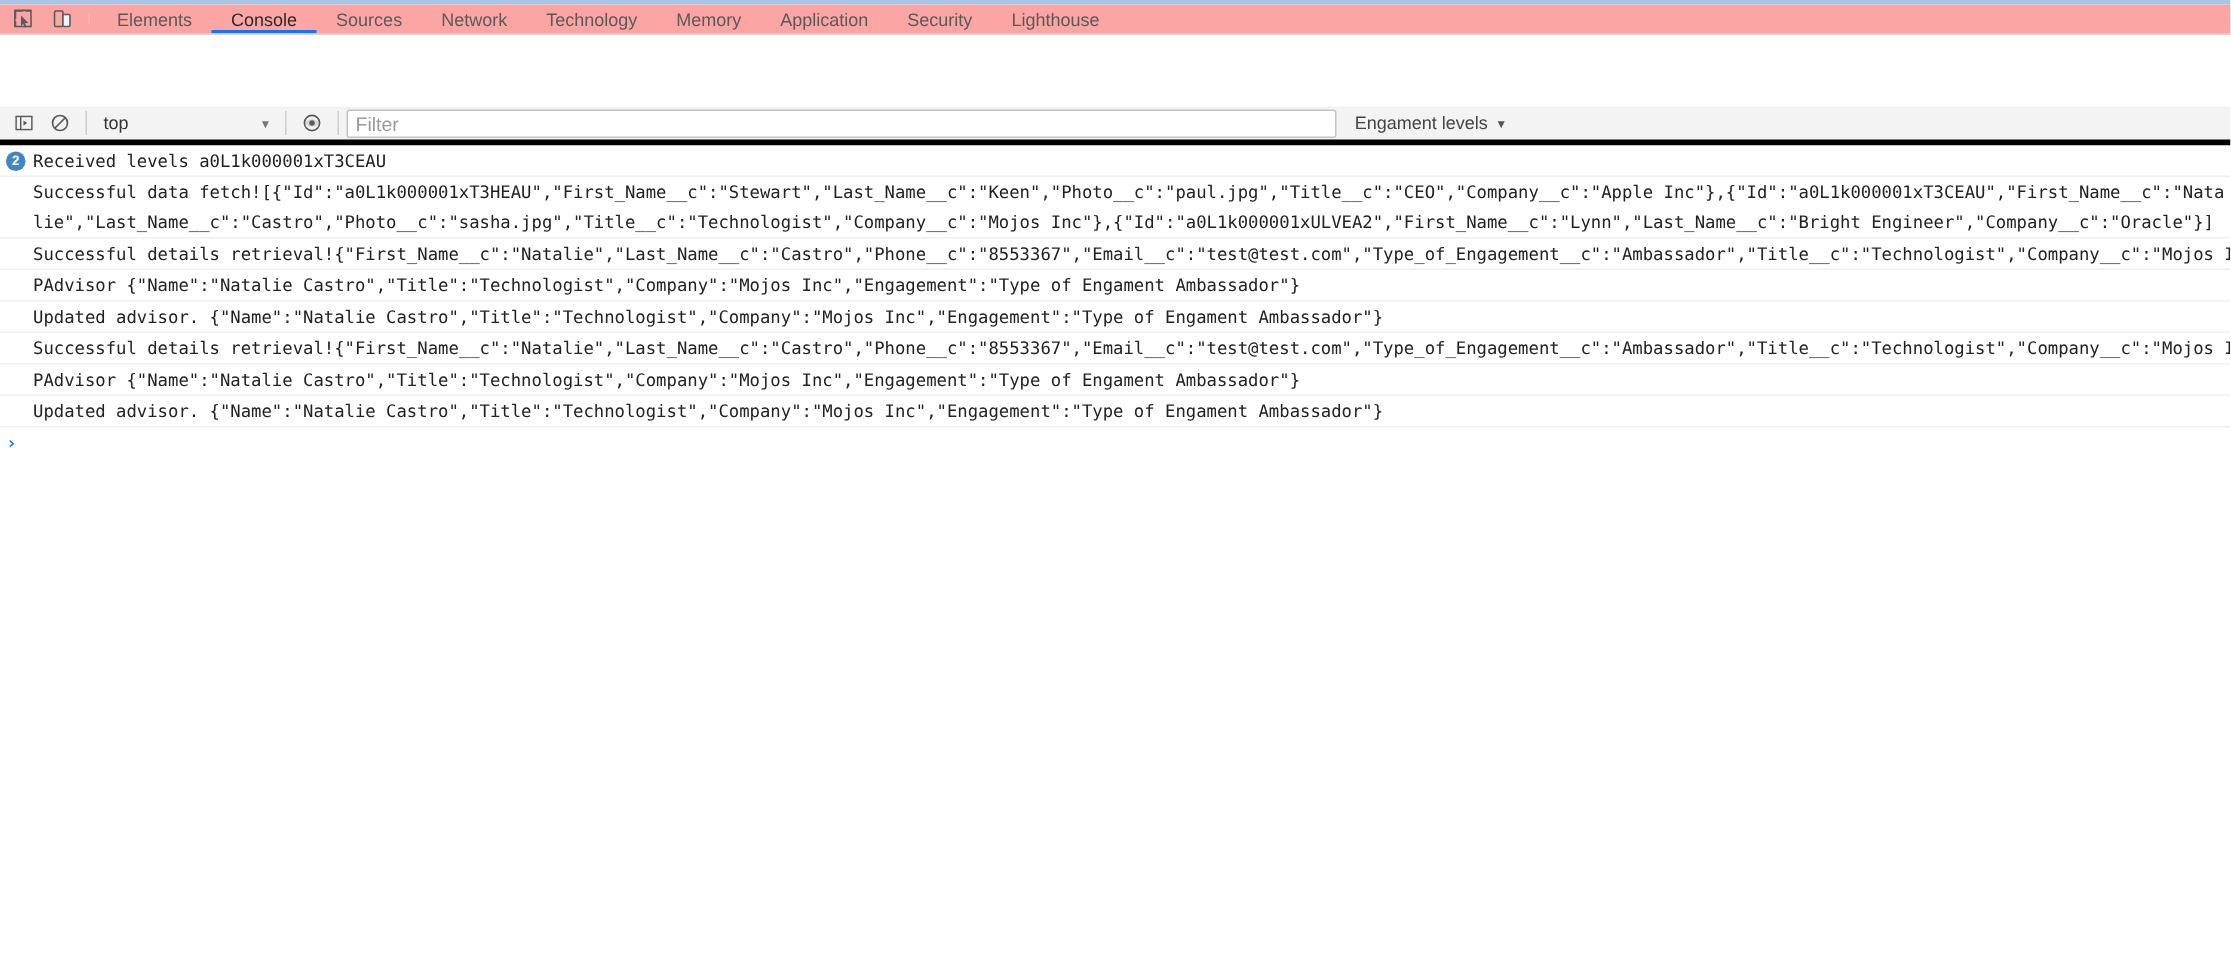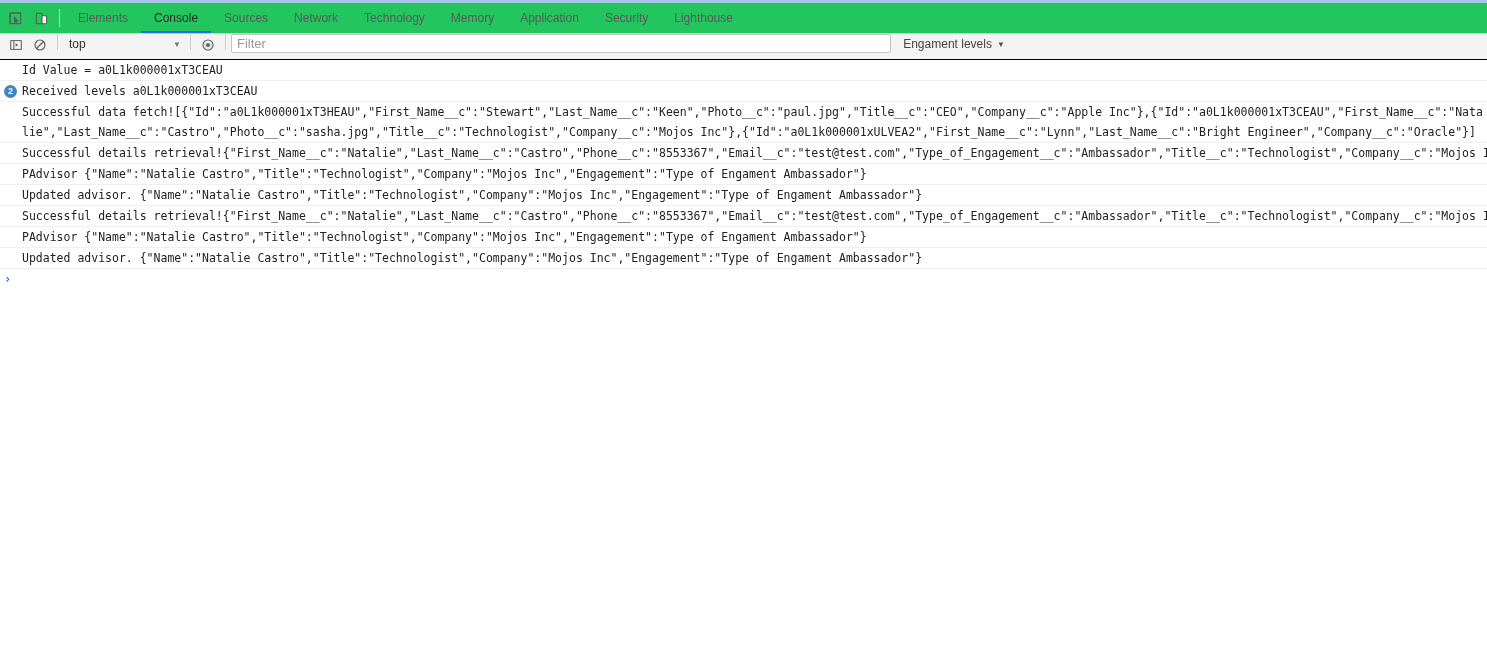--- a/index.html
+++ b/index.html
@@ -20,23 +20,23 @@
 
   
   .top-strip {
     height: 3px; width: 100%;
     background: #a9c6e8;
     flex: none;
   }
 
   
   .tabbar {
-    height: 31px; flex: none;
+    height: 20px; flex: none;
     display: flex; align-items: stretch;
-    background: #22c55e;
+    background: #fca5a5;
     border-bottom: 1px solid #cdcdcd;
     position: relative;
   }
   .tb-iconbtn {
     width: 26px; display: flex; align-items: center; justify-content: center;
     cursor: pointer;
   }
   .tb-iconbtn:first-child { margin-left: 2px; }
   .tb-sep {
     width: 1px; background: #cdcdcd;
@@ -54,24 +54,25 @@
   .tab.active { color: #2a2a2a; }
   .tab.active::after {
     content: ""; position: absolute;
     left: 0; right: 0; bottom: 0; height: 2px;
     background: #1a73e8;
   }
 
   
   .filterbar {
     height: 26px; flex: none;
-    display: flex; align-items: flex-start;
+    display: flex; align-items: center;
     background: #f3f3f3;
-    border-bottom: 1px solid #000000;
+    border-bottom: 4px solid #000000;
     padding: 0 4px;
+    margin-top: 48px;
   }
   .fb-iconbtn {
     width: 24px; height: 22px;
     display: flex; align-items: center; justify-content: center;
     cursor: pointer;
   }
   .fb-sep { width: 1px; height: 16px; background: #cdcdcd; margin: 0 5px; }
   .ctx-select {
     width: 122px; height: 20px;
     display: flex; align-items: center; justify-content: space-between;
@@ -248,21 +249,20 @@
 
     <div class="levels">
       <span>Engament levels</span>
       <span class="caret">▼</span>
     </div>
 
     <div class="fb-spacer"></div>
   </div>
 
   <div class="console" id="console-body">
-      <div class="msg"><span>Id Value = a0L1k000001xT3CEAU</span></div>
       <div class="msg"><span class="badge">2</span><span>Received levels a0L1k000001xT3CEAU</span></div>
       <div class="msg wrap"><span>Successful data fetch![{"Id":"a0L1k000001xT3HEAU","First_Name__c":"Stewart","Last_Name__c":"Keen","Photo__c":"paul.jpg","Title__c":"CEO","Company__c":"Apple Inc"},{"Id":"a0L1k000001xT3CEAU","First_Name__c":"Natalie","Last_Name__c":"Castro","Photo__c":"sasha.jpg","Title__c":"Technologist","Company__c":"Mojos Inc"},{"Id":"a0L1k000001xULVEA2","First_Name__c":"Lynn","Last_Name__c":"Bright Engineer","Company__c":"Oracle"}]</span></div>
       <div class="msg"><span>Successful details retrieval!{"First_Name__c":"Natalie","Last_Name__c":"Castro","Phone__c":"8553367","Email__c":"test@test.com","Type_of_Engagement__c":"Ambassador","Title__c":"Technologist","Company__c":"Mojos Inc","Area_of_Expertise__c":"Technology"}</span></div>
       <div class="msg"><span>PAdvisor {"Name":"Natalie Castro","Title":"Technologist","Company":"Mojos Inc","Engagement":"Type of Engament Ambassador"}</span></div>
       <div class="msg"><span>Updated advisor. {"Name":"Natalie Castro","Title":"Technologist","Company":"Mojos Inc","Engagement":"Type of Engament Ambassador"}</span></div>
       <div class="msg"><span>Successful details retrieval!{"First_Name__c":"Natalie","Last_Name__c":"Castro","Phone__c":"8553367","Email__c":"test@test.com","Type_of_Engagement__c":"Ambassador","Title__c":"Technologist","Company__c":"Mojos Inc","Area_of_Expertise__c":"Technology"}</span></div>
       <div class="msg"><span>PAdvisor {"Name":"Natalie Castro","Title":"Technologist","Company":"Mojos Inc","Engagement":"Type of Engament Ambassador"}</span></div>
       <div class="msg"><span>Updated advisor. {"Name":"Natalie Castro","Title":"Technologist","Company":"Mojos Inc","Engagement":"Type of Engament Ambassador"}</span></div>
       <div class="prompt">
         <span class="caret-glyph">›</span>

